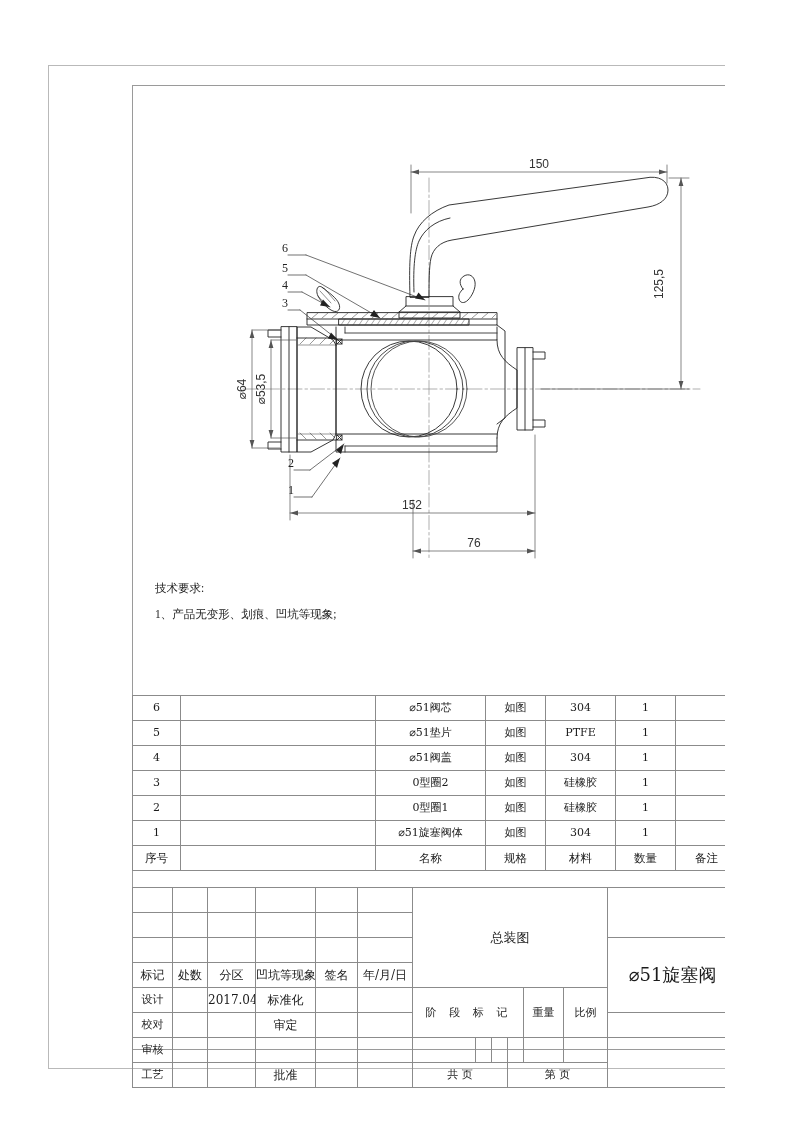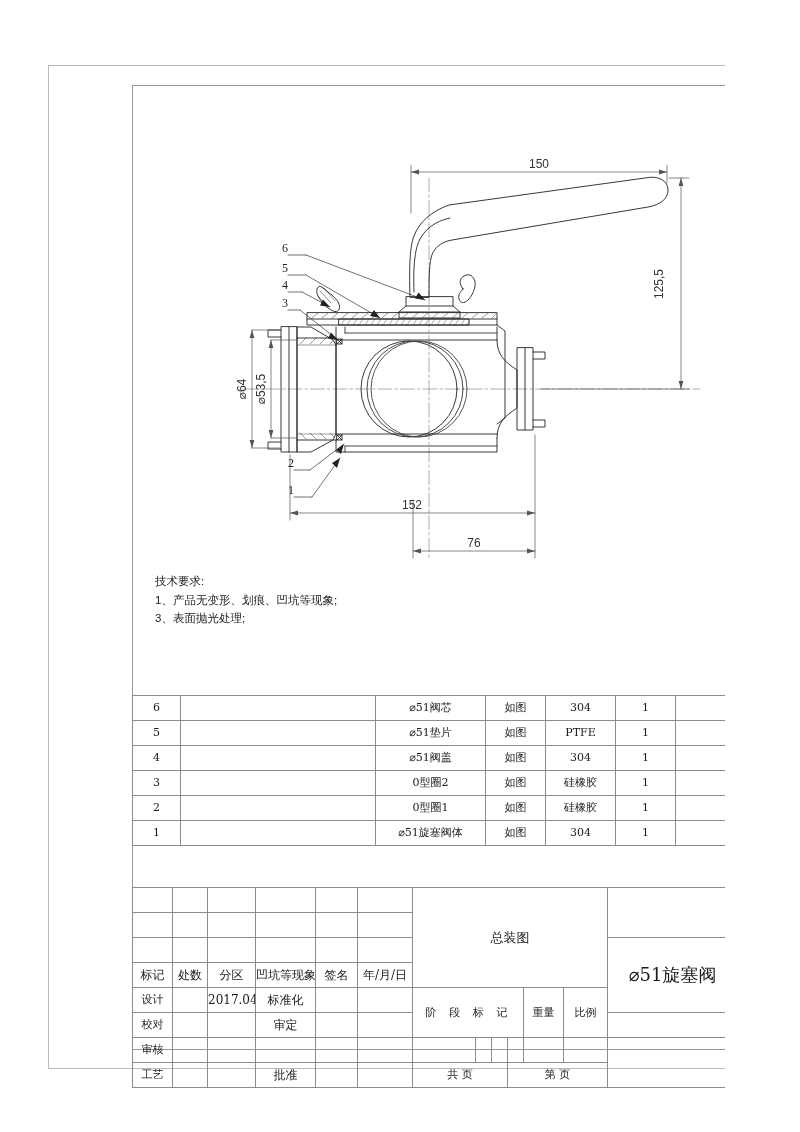--- a/index.html
+++ b/index.html
@@ -10,21 +10,21 @@
   .inner-frame{position:absolute;left:132px;top:85px;width:605px;height:963px;border:1px solid #9a9a9a;}
 
   svg.draw{position:absolute;left:0;top:0;width:800px;height:1132px;pointer-events:none;}
 
   .dimtext{font-family:"Liberation Sans","DejaVu Sans",sans-serif;font-size:12px;fill:#333;}
   .dimtext-v{font-family:"Liberation Sans","DejaVu Sans",sans-serif;font-size:12px;fill:#333;}
   .leadtext{font-family:"Liberation Serif","DejaVu Serif",serif;font-size:12px;fill:#222;}
 
   
   .tech{position:absolute;left:155px;top:572px;width:330px;}
-  .tech div{font-family:Liberation Sans, sans-serif;font-size:11.5px;line-height:18.5px;color:#1b1b1b;white-space:nowrap;}
+  .tech div{font-family:Liberation Serif, serif;font-size:11.5px;line-height:18.5px;color:#1b1b1b;white-space:nowrap;margin-top:7px;}
 
   
   table{border-collapse:collapse;position:absolute;table-layout:fixed;}
   table td{border:1px solid #8b8b8b;padding:0;margin:0;text-align:center;vertical-align:middle;
            font-family:"DejaVu Serif","Liberation Serif",serif;font-size:11px;color:#1b1b1b;
            height:24px;line-height:24px;overflow:hidden;white-space:nowrap;}
   #parts-table{left:132px;top:695px;width:605px;}
   #title-block{left:132px;top:887px;width:605px;padding-left:32px;}
   td.b{font-size:11.5px;}
   td.sm{font-size:12px;}
@@ -287,21 +287,20 @@
     <text class="leadtext" x="288" y="272" text-anchor="end">5</text>
     <text class="leadtext" x="288" y="289" text-anchor="end">4</text>
     <text class="leadtext" x="288" y="307" text-anchor="end">3</text>
     <text class="leadtext" x="294" y="467" text-anchor="end">2</text>
     <text class="leadtext" x="294" y="494" text-anchor="end">1</text>
   </svg>
 
   <div class="tech">
     <div>技术要求:</div>
     <div>1、产品无变形、划痕、凹坑等现象;</div>
-    <div>3、表面抛光处理;</div>
   </div>
 
   <table id="parts-table">
     <colgroup>
       <col style="width:48px">
         <col style="width:195px">
         <col style="width:110px">
       <col style="width:60px">
         <col style="width:70px">
         <col style="width:60px">
@@ -354,20 +353,29 @@
         <td></td>
       </tr>
       <tr>
         <td>1</td>
         <td></td>
         <td>⌀51旋塞阀体</td>
         <td>如图</td>
         <td>304</td>
         <td>1</td>
         <td></td>
+      </tr>
+      <tr>
+        <td class="b">序号</td>
+        <td class="b"></td>
+        <td class="b">名称</td>
+        <td class="b">规格</td>
+        <td class="b">材料</td>
+        <td class="b">数量</td>
+        <td class="b">备注</td>
       </tr>
     </tbody>
   </table>
 
   <table id="title-block">
     <colgroup>
       <col style="width:40px">
         <col style="width:35px">
         <col style="width:48px">
       <col style="width:60px">

